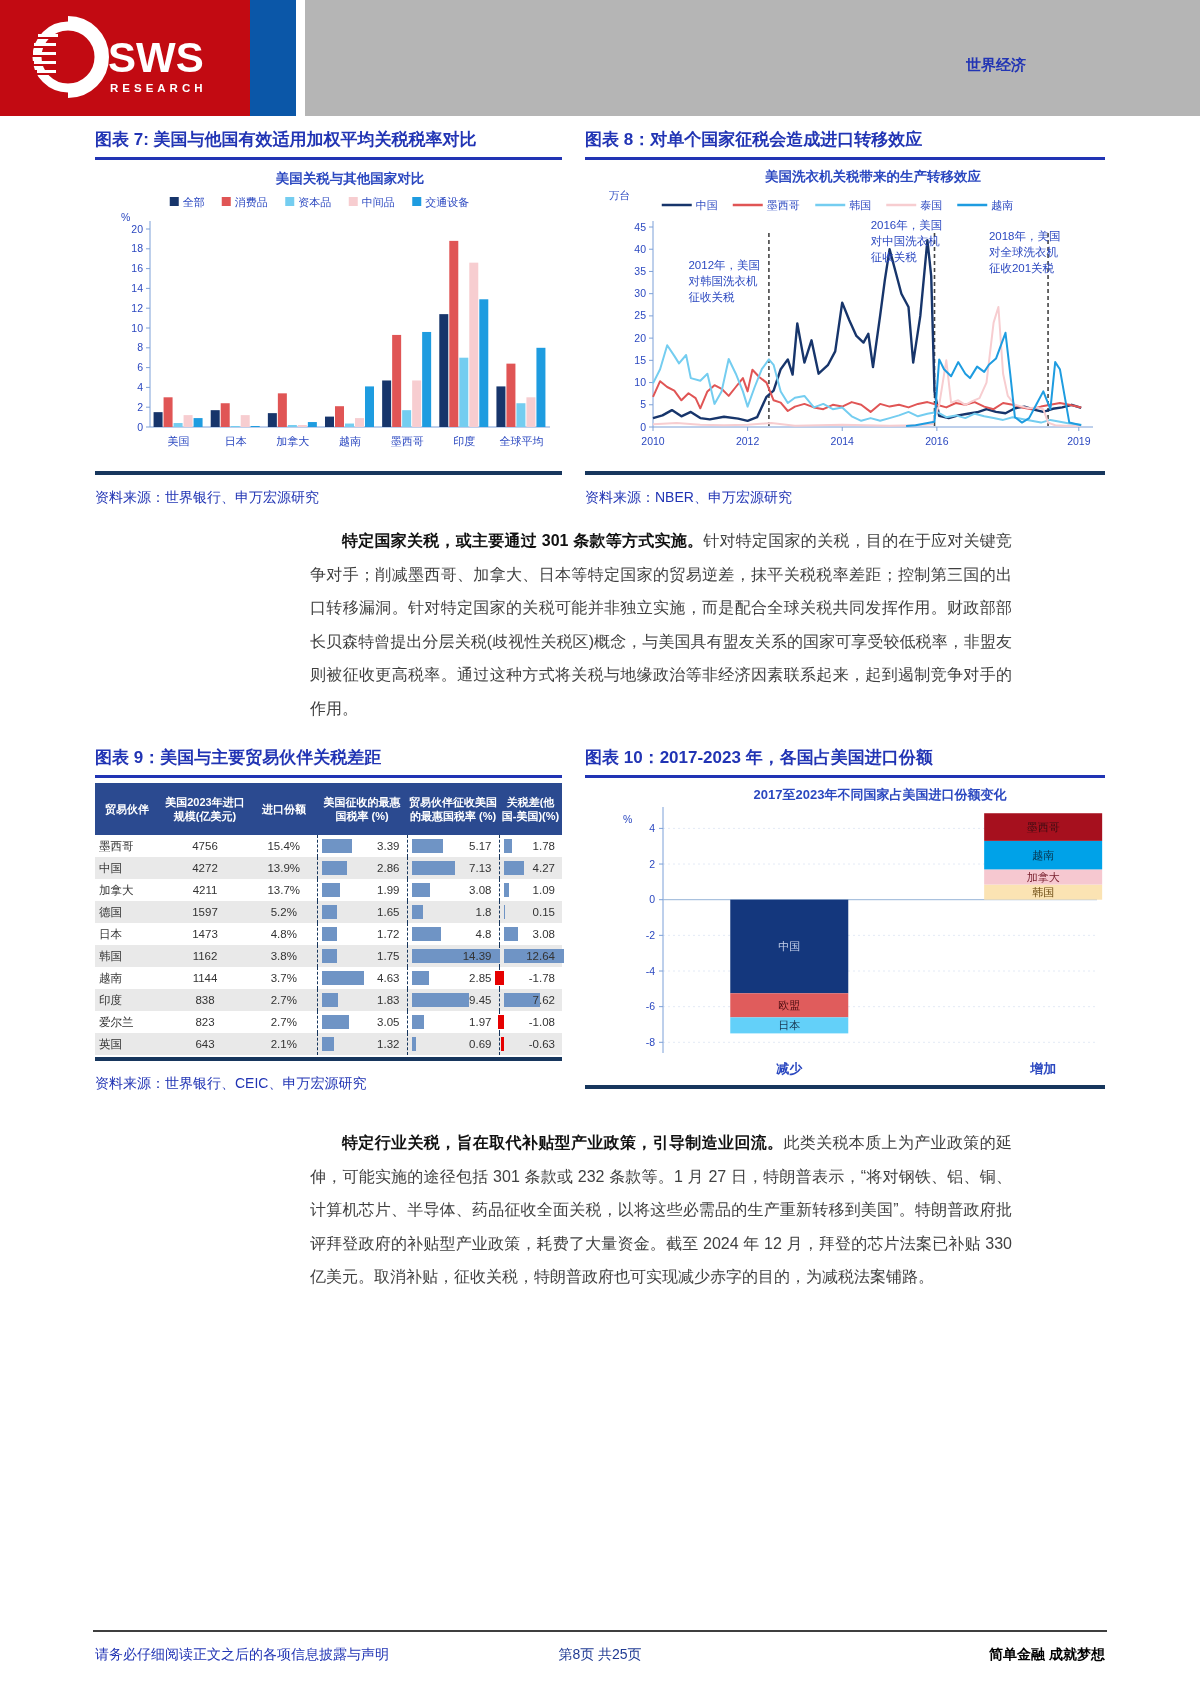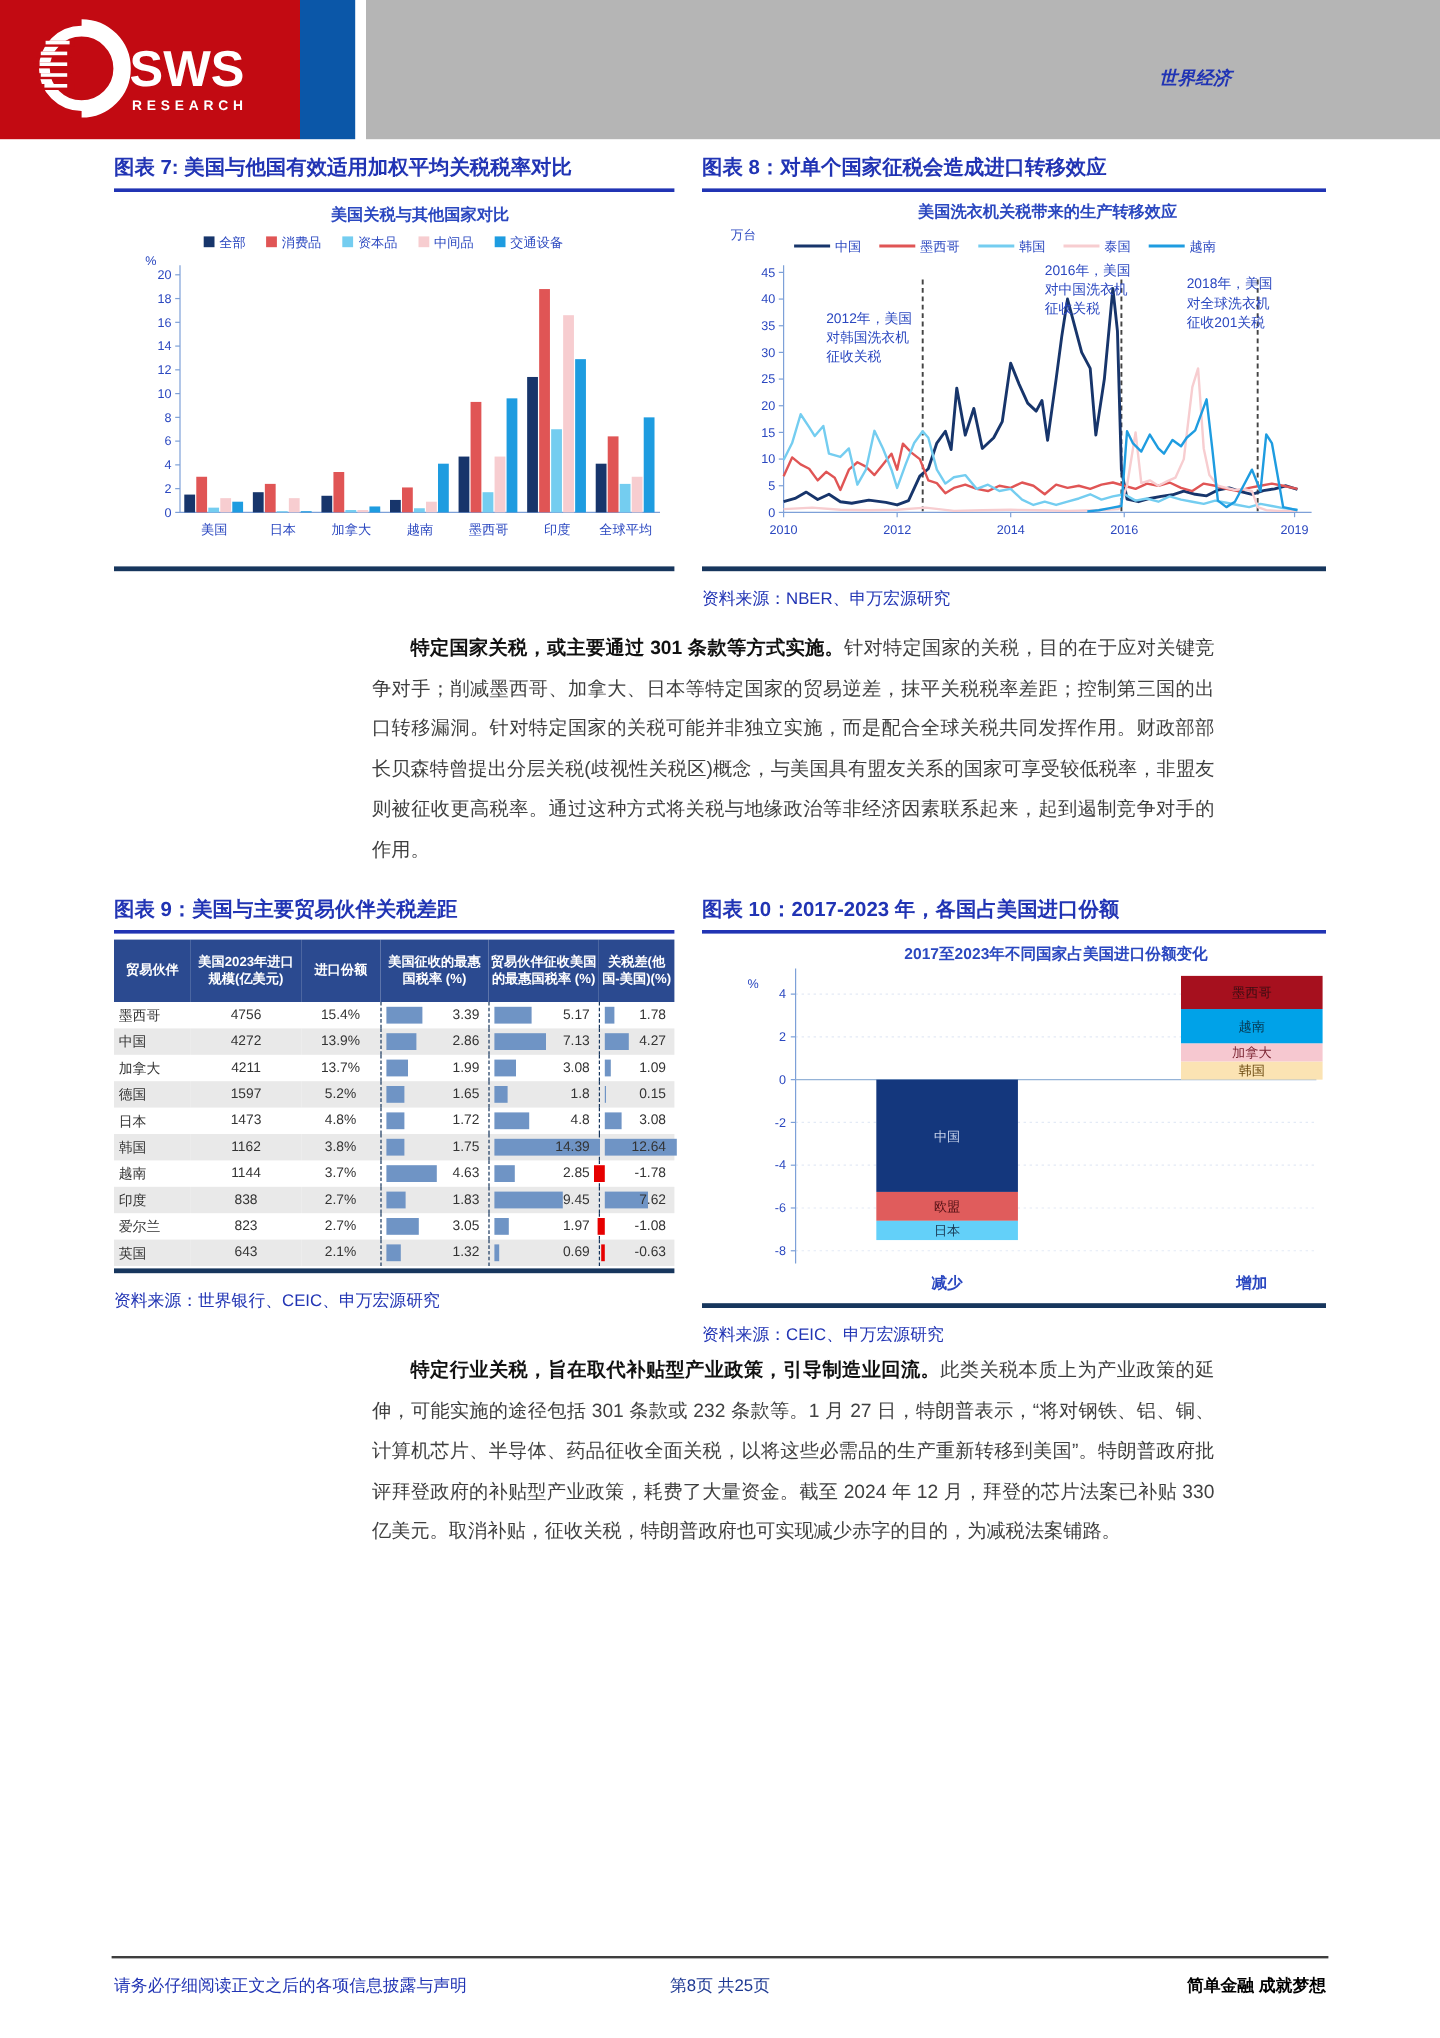--- a/index.html
+++ b/index.html
@@ -6,21 +6,21 @@
   body{
     width:1200px;height:1698px;position:relative;background:#ffffff;
     font-family:"Liberation Sans","DejaVu Sans",sans-serif;
     -webkit-font-smoothing:antialiased;
   }
   
   .hdr{position:absolute;left:0;top:0;width:1200px;height:144px;padding-left:24px;}
   .logo-block{position:absolute;left:0;top:0;width:250px;height:116px;background:#c20a12;}
   .blue-strip{position:absolute;left:250px;top:0;width:46px;height:116px;background:#0b57a8;}
   .gray-bar{position:absolute;left:305px;top:0;right:0;height:116px;background:#b5b5b5;}
-  .section-label{position:absolute;right:198px;top:56px;color:#2134b4;font-weight:bold;font-size:15px;font-style:italic;}
+  .section-label{position:absolute;right:198px;top:56px;color:#2134b4;font-weight:bold;font-size:15px;}
   
   .figure{position:absolute;}
   .fig7{left:95px;top:128px;width:467px;}
   .fig8{left:585px;top:128px;width:520px;}
   .fig9{left:95px;top:746px;width:467px;}
   .fig10{left:585px;top:746px;width:520px;}
   .fig-title{
     margin:0 0 5px 0;padding:0 0 5px 0;font-size:17px;font-weight:bold;color:#2134b4;
     border-bottom:3px solid #2134b4;white-space:nowrap;line-height:24px;
   }
@@ -161,20 +161,21 @@
       <rect x="384.2857142857143" y="134.29" width="9" height="127.71000000000001" fill="#1e9ce0"></rect>
       <text x="369.2857142857143" y="280" font-size="11" fill="#2b48c0" text-anchor="middle" font-weight="normal">印度</text>
       <rect x="401.42857142857144" y="221.41" width="9" height="40.589999999999996" fill="#17356b"></rect>
       <rect x="411.42857142857144" y="198.64" width="9" height="63.36" fill="#e05555"></rect>
       <rect x="421.42857142857144" y="238.24" width="9" height="23.759999999999998" fill="#74cdf0"></rect>
       <rect x="431.42857142857144" y="232.3" width="9" height="29.7" fill="#f7cdd0"></rect>
       <rect x="441.42857142857144" y="182.8" width="9" height="79.2" fill="#1e9ce0"></rect>
       <text x="426.42857142857144" y="280" font-size="11" fill="#2b48c0" text-anchor="middle" font-weight="normal">全球平均</text>
     </svg>
   <div class="navy-bar"></div>
+  <div class="source">资料来源：世界银行、申万宏源研究</div>
 </section>
 
 <section class="figure fig8">
   <h3 class="fig-title">图表 8：对单个国家征税会造成进口转移效应</h3>
   <svg width="520" height="300" viewBox="0 0 520 300" id="chart8">
       <text x="288" y="16" font-size="13.5" fill="#2b48c0" text-anchor="middle" font-weight="bold">美国洗衣机关税带来的生产转移效应</text>
       <text x="24" y="34" font-size="10.5" fill="#2b48c0" text-anchor="start" font-weight="normal">万台</text>
       <line x1="76.75" y1="40" x2="106.75" y2="40" stroke="#17356b" stroke-width="2.5"></line>
       <text x="110.75" y="44" font-size="11" fill="#2b48c0" text-anchor="start" font-weight="normal">中国</text>
       <line x1="147.75" y1="40" x2="177.75" y2="40" stroke="#e05555" stroke-width="2.5"></line>
@@ -447,21 +448,20 @@
       <text x="458.15999999999997" y="113.11956521739131" font-size="11" fill="#6b4a10" text-anchor="middle" font-weight="normal">韩国</text>
       <rect x="399.15999999999997" y="86.39130434782608" width="118" height="15.152173913043484" fill="#f6c8d0"></rect>
       <text x="458.15999999999997" y="97.96739130434781" font-size="11" fill="#7a2230" text-anchor="middle" font-weight="normal">加拿大</text>
       <rect x="399.15999999999997" y="57.86956521739131" width="118" height="28.521739130434767" fill="#00a2e8"></rect>
       <text x="458.15999999999997" y="76.13043478260869" font-size="11" fill="#06364f" text-anchor="middle" font-weight="normal">越南</text>
       <rect x="399.15999999999997" y="30.239130434782616" width="118" height="27.630434782608695" fill="#a6101e"></rect>
       <text x="458.15999999999997" y="48.05434782608697" font-size="11" fill="#3b0d12" text-anchor="middle" font-weight="normal">墨西哥</text>
       <text x="458.15999999999997" y="290" font-size="13" fill="#2b48c0" text-anchor="middle" font-weight="bold">增加</text>
     </svg>
   <div class="navy-bar"></div>
-  <div class="source">资料来源：CEIC、申万宏源研究</div>
 </section>
 
 <p class="body-para p2"><b>特定行业关税，旨在取代补贴型产业政策，引导制造业回流。</b><span>此类关税本质上为产业政策的延伸，可能实施的途径包括 301 条款或 232 条款等。1 月 27 日，特朗普表示，“将对钢铁、铝、铜、计算机芯片、半导体、药品征收全面关税，以将这些必需品的生产重新转移到美国”。特朗普政府批评拜登政府的补贴型产业政策，耗费了大量资金。截至 2024 年 12 月，拜登的芯片法案已补贴 330 亿美元。取消补贴，征收关税，特朗普政府也可实现减少赤字的目的，为减税法案铺路。</span></p>
 
 <div class="foot-line"></div>
 <div class="foot-disclaimer">请务必仔细阅读正文之后的各项信息披露与声明</div>
 <div class="foot-page">第8页 共25页</div>
 <div class="foot-slogan">简单金融 成就梦想</div>
 
 </body></html>

